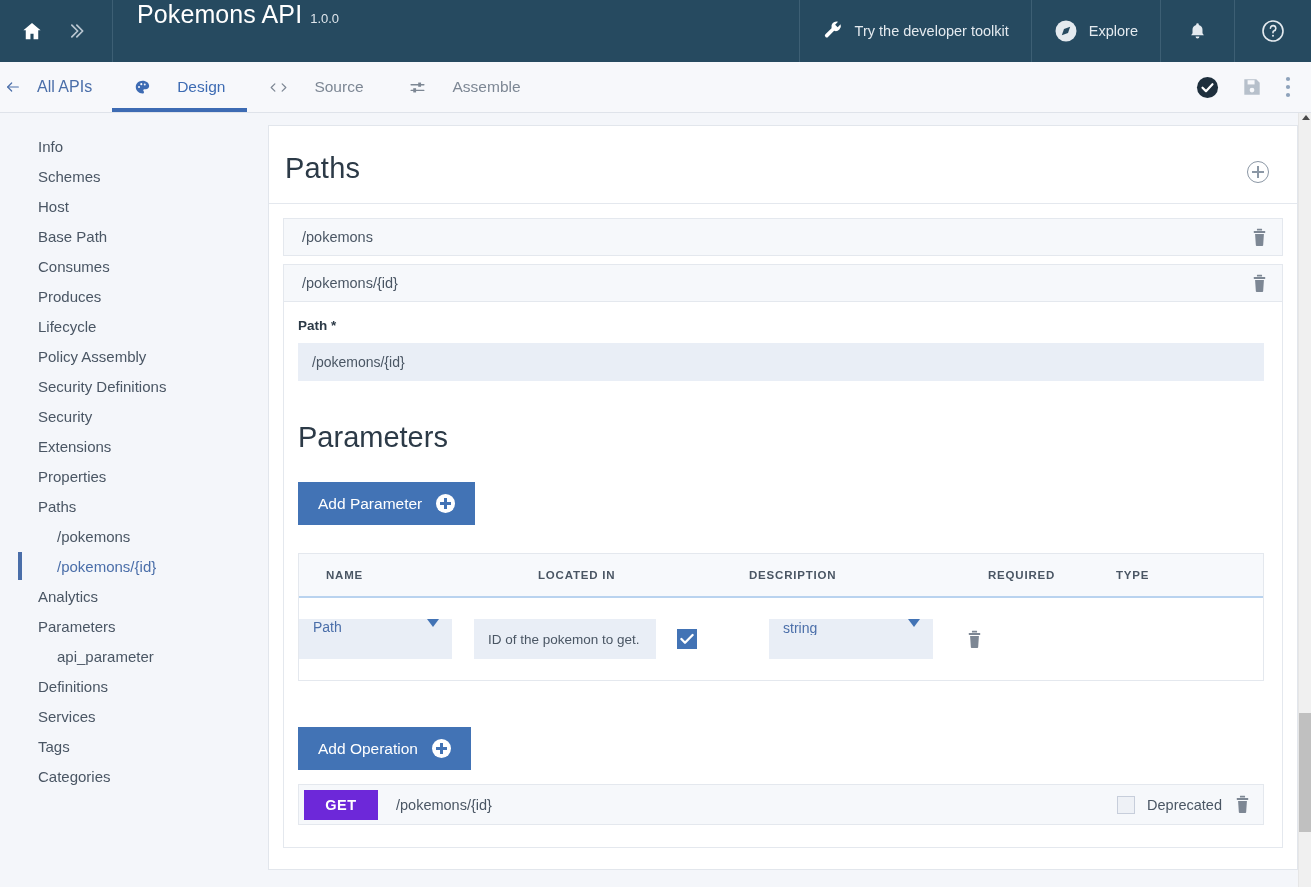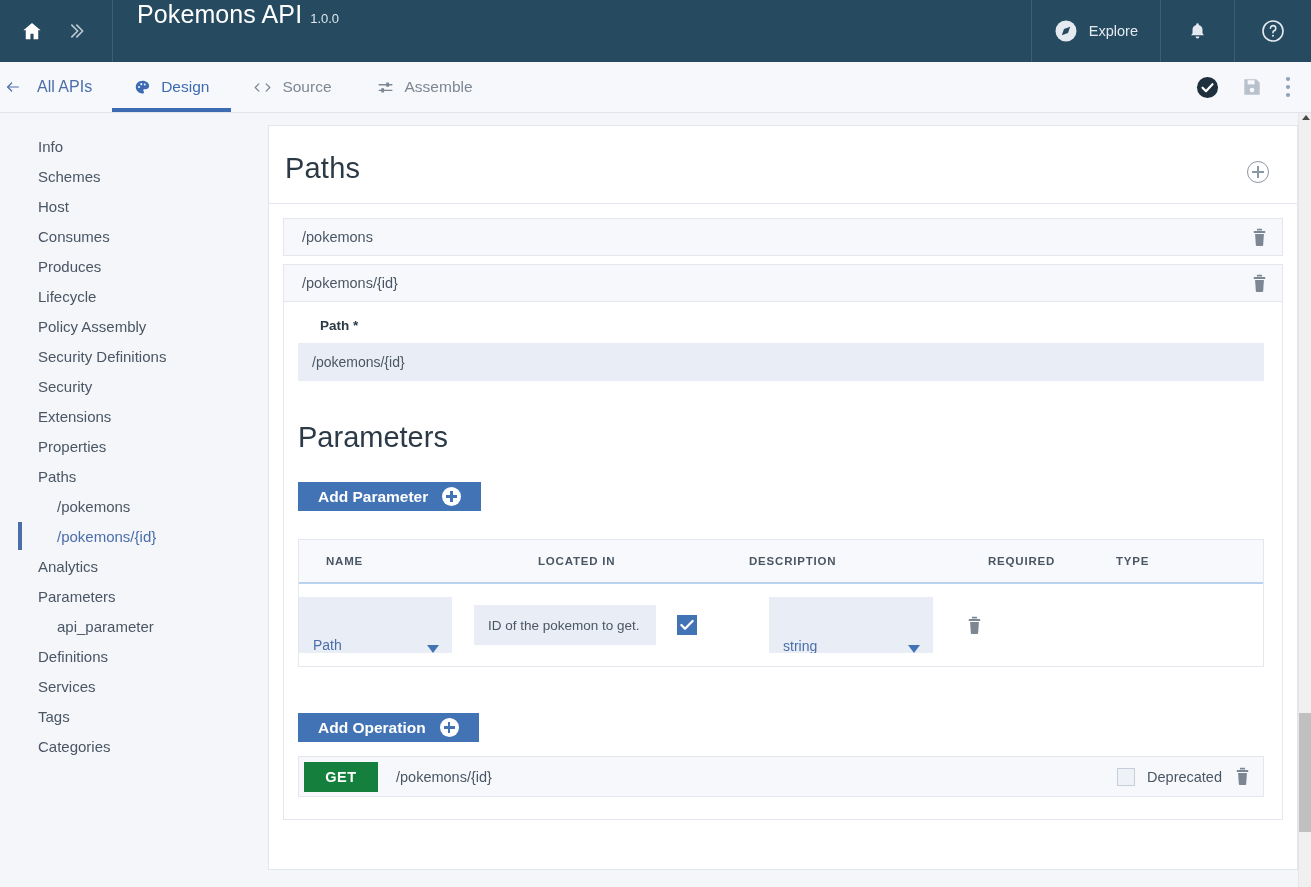--- a/index.html
+++ b/index.html
@@ -58,21 +58,21 @@
     border-bottom: 1px solid #dfe3ea;
     display: flex; align-items: stretch;
     position: relative;
   }
   .tab-back {
     display: flex; align-items: center; gap: 15px;
     padding: 0 20px 0 4px;
     color: #4a6ea9; font-size: 16px; cursor: pointer;
   }
   .tab {
-    display: flex; align-items: center; gap: 10px;
+    display: flex; align-items: center; gap: 26px;
     padding: 0 22px;
     font-size: 15.5px;
     color: #7d8794;
     cursor: pointer;
     position: relative;
   }
   .tab.active { color: #3d6bb3; }
   .tab.active::after {
     content: ""; position: absolute; left: 0; right: 0; bottom: 0;
     height: 4px; background: #3d6bb3;
@@ -171,43 +171,42 @@
     border: 1px solid #e4e8ee;
     border-top: none;
     margin-top: -8px;
     margin-bottom: 12px;
     padding: 16px 18px 22px 14px;
     background: #fff;
   }
   .field-label {
     font-size: 13.5px; font-weight: bold; color: #2c3a47;
     margin-bottom: 10px;
-    margin-left: 22px;
   }
   .text-field {
     background: #e9eef6;
     height: 38px;
     display: flex; align-items: center;
     padding: 0 14px;
     font-size: 14px; color: #4a5664;
     cursor: text;
   }
   .section-title {
     font-size: 29px; font-weight: 400; color: #2c3a47;
     margin: 40px 0 28px 0;
   }
 
   .btn-primary {
     background: #4273b5;
     color: #ffffff;
     border: none;
-    height: 29px;
+    height: 43px;
     padding: 0 20px;
     display: inline-flex; align-items: center; gap: 14px;
-    font-size: 15.5px; font-weight: bold;
+    font-size: 15.5px; font-weight: normal;
     font-family: "Liberation Sans", sans-serif;
     cursor: pointer;
   }
   .btn-plus {
     width: 19px; height: 19px; border-radius: 50%;
     background: #ffffff; position: relative; flex: 0 0 auto;
   }
   .btn-plus::before, .btn-plus::after {
     content: ""; position: absolute; background: #4273b5;
   }
@@ -249,22 +248,22 @@
     display: flex; align-items: center;
     padding: 0 14px;
     font-size: 13.5px;
     color: #4a5664;
     cursor: text;
   }
   .inp.name { width: 179px; }
   .inp.desc { width: 182px; overflow: hidden; white-space: nowrap; }
   .sel {
     background: #e9eef6;
-    height: 56px;
-    display: flex; align-items: flex-end; justify-content: space-between;
+    height: 40px;
+    display: flex; align-items: flex-start; justify-content: space-between;
     padding: 0 13px 0 14px;
     font-size: 14px;
     color: #4a6ea9;
     cursor: pointer;
   }
   .sel.located { width: 153px; }
   .sel.type { width: 164px; gap: 42px; }
   .sel .clip { overflow: hidden; height: 16px; line-height: 18px; }
   .caret {
     width: 0; height: 0;
@@ -290,21 +289,21 @@
   
   .op-strip {
     border: 1px solid #e4e8ee;
     background: #f6f8fb;
     height: 41px;
     display: flex; align-items: center;
     padding-right: 12px;
     margin-top: 14px;
   }
   .op-method {
-    background: #15803d;
+    background: #6d28d9;
     color: #fff;
     font-size: 14.5px;
     font-weight: bold;
     letter-spacing: .6px;
     height: 30px;
     display: flex; align-items: center; justify-content: center;
     width: 74px;
     margin-left: 5px;
     cursor: pointer;
   }
@@ -358,20 +357,28 @@
           <polyline points="13,5 20,12 13,19"></polyline>
       </svg>
     </div>
   </div>
   <div class="hdr-title-wrap">
     <div class="hdr-title">Pokemons API</div>
     <div class="hdr-version">1.0.0</div>
   </div>
   <div class="hdr-spacer"></div>
 
+  <div class="hdr-item">
+    <span>
+      <svg width="22" height="22" viewBox="0 0 24 24" fill="#ffffff">
+        <path d="M20.3 4.7a5.6 5.6 0 0 1-7.1 7.1l-6.4 6.4a2 2 0 1 1-2.8-2.8l6.4-6.4a5.6 5.6 0 0 1 7.1-7.1l-3.2 3.2 2.8 2.8z"></path>
+      </svg>
+    </span>
+    <span>Try the developer toolkit</span>
+  </div>
 
   <div class="hdr-item">
     <span>
       <svg width="24" height="24" viewBox="0 0 24 24">
         <circle cx="12" cy="12" r="10.5" fill="#e4eaef"></circle>
         <path d="M16.2 7.8 10 10 7.8 16.2 14 14z" fill="#264a60"></path>
       </svg>
     </span>
     <span>Explore</span>
   </div>
@@ -469,20 +476,23 @@
 
   <div id="sidebar">
       <div class="nav-item">
         <span>Info</span>
       </div>
       <div class="nav-item">
         <span>Schemes</span>
       </div>
       <div class="nav-item">
         <span>Host</span>
+      </div>
+      <div class="nav-item">
+        <span>Base Path</span>
       </div>
       <div class="nav-item">
         <span>Consumes</span>
       </div>
       <div class="nav-item">
         <span>Produces</span>
       </div>
       <div class="nav-item">
         <span>Lifecycle</span>
       </div>

